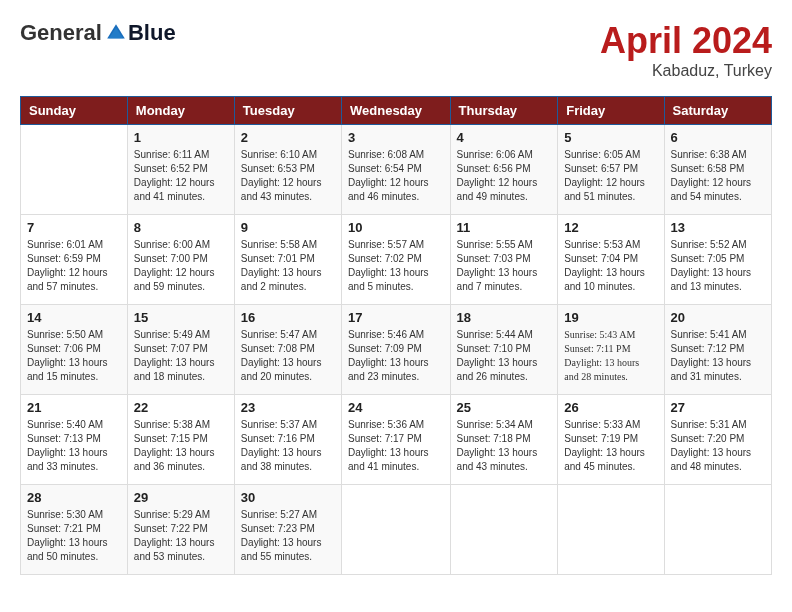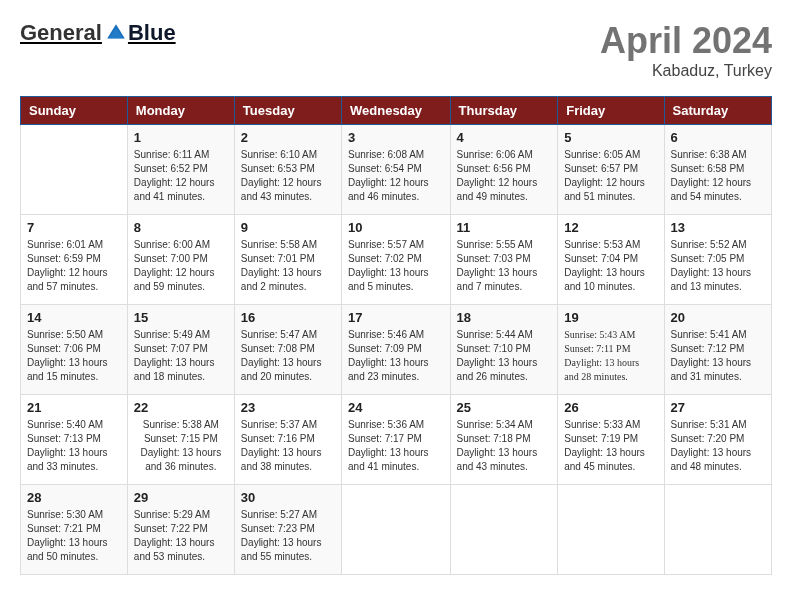--- a/index.html
+++ b/index.html
@@ -13,21 +13,20 @@
     .header {
       display: flex;
       justify-content: space-between;
       align-items: flex-start;
       margin-bottom: 16px;
     }
     .logo {
       display: flex;
       flex-direction: column;
       align-items: center;
-      text-decoration: underline;
     }
     .logo-text {
       display: flex;
       align-items: center;
     }
     .logo-general {
       font-size: 22px;
       font-weight: bold;
       color: #333;
     }
@@ -40,21 +39,21 @@
       width: 24px;
       height: 24px;
       margin-left: 2px;
     }
     .title-block {
       text-align: right;
     }
     .month-year {
       font-size: 36px;
       font-weight: bold;
-      color: #737373;
+      color: #b91c1c;
     }
     .location {
       font-size: 16px;
       color: #444;
     }
     .calendar-table {
       width: 100%;
       border-collapse: collapse;
       font-size: 11px;
     }
@@ -277,21 +276,21 @@
       <tr>
         <td>
           <div class="day-number">21</div>
           <div class="day-info" style="white-space: pre-line;">Sunrise: 5:40 AM
 Sunset: 7:13 PM
 Daylight: 13 hours
 and 33 minutes.</div>
         </td>
         <td>
           <div class="day-number">22</div>
-          <div class="day-info" style="white-space: pre-line; text-align: center;">Sunrise: 5:38 AM
+          <div class="day-info" style="white-space: pre-line;">Sunrise: 5:38 AM
 Sunset: 7:15 PM
 Daylight: 13 hours
 and 36 minutes.</div>
         </td>
         <td>
           <div class="day-number">23</div>
           <div class="day-info" style="white-space: pre-line;">Sunrise: 5:37 AM
 Sunset: 7:16 PM
 Daylight: 13 hours
 and 38 minutes.</div>

